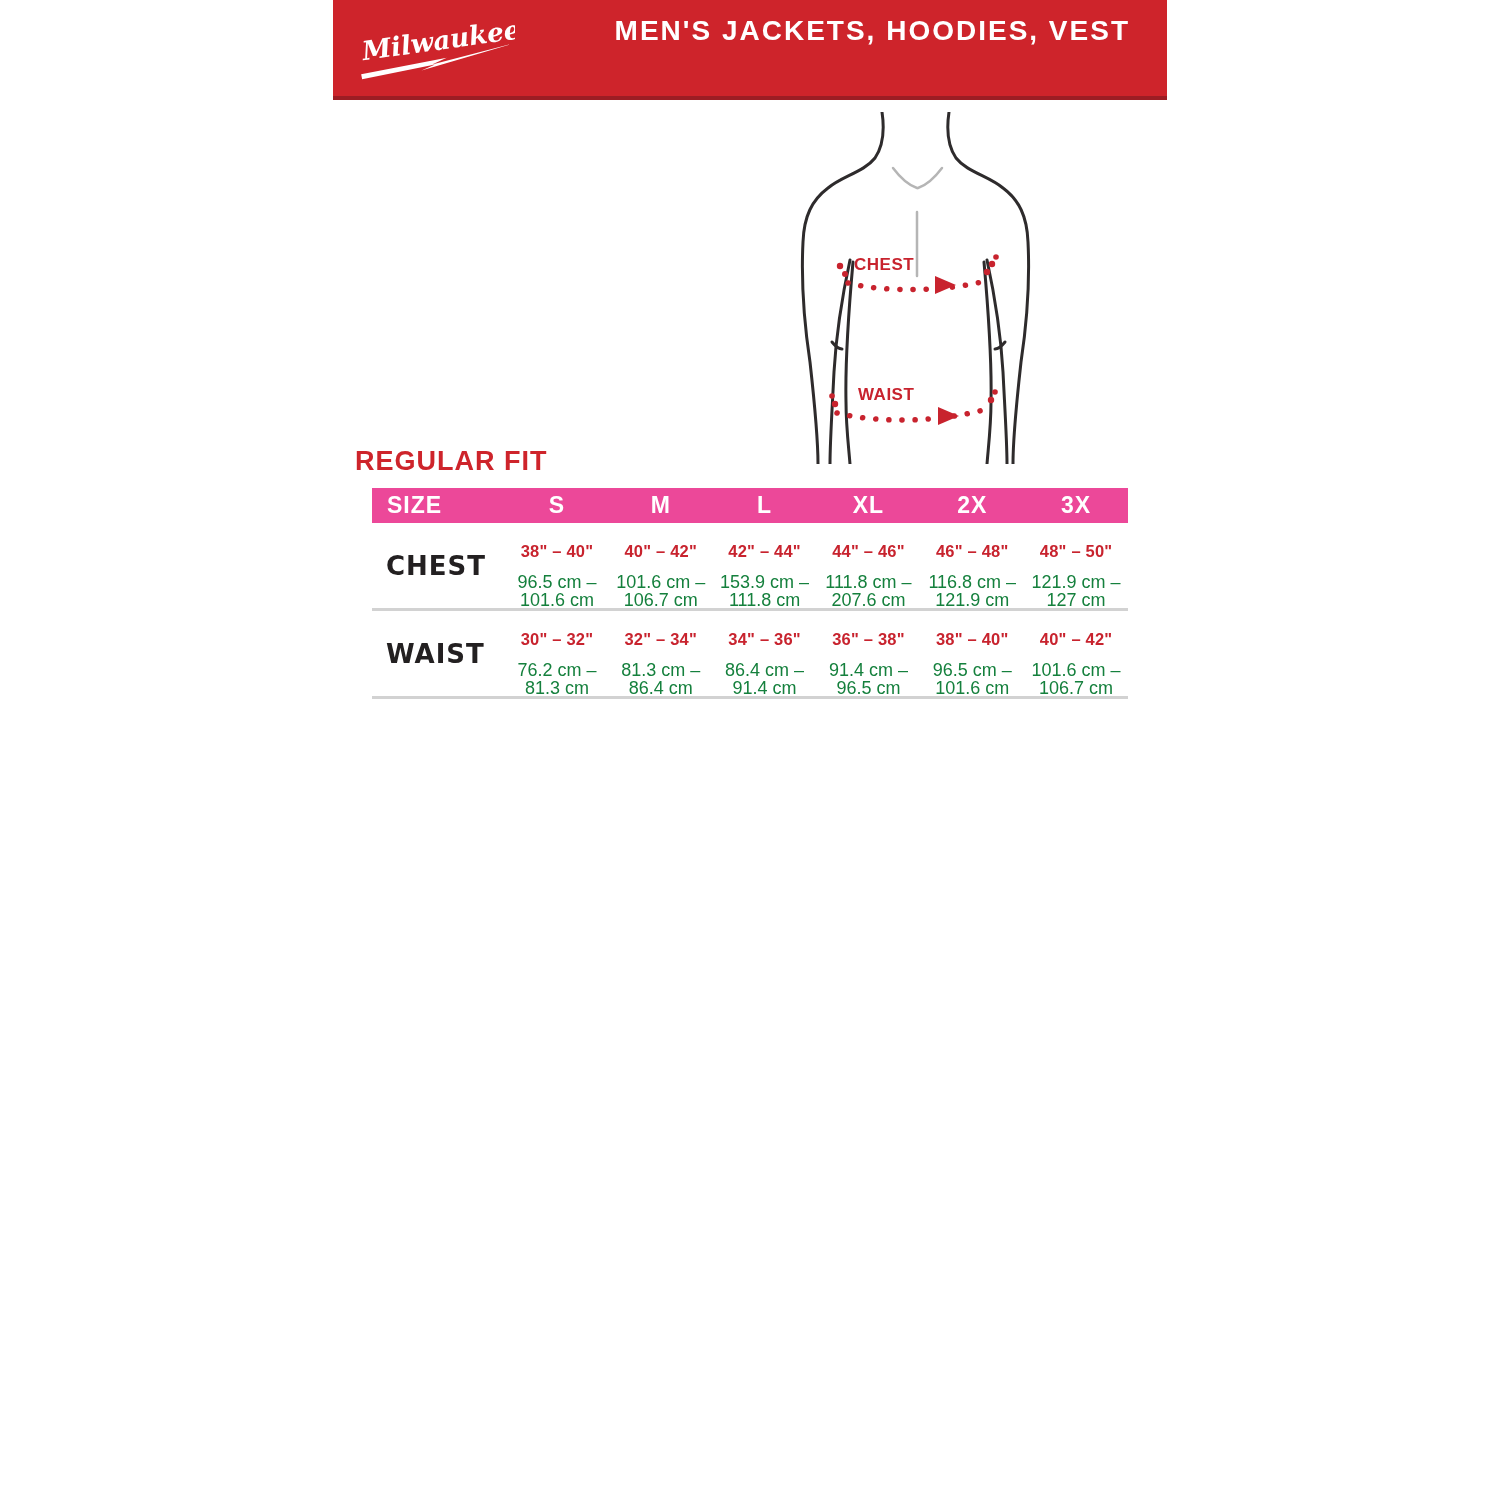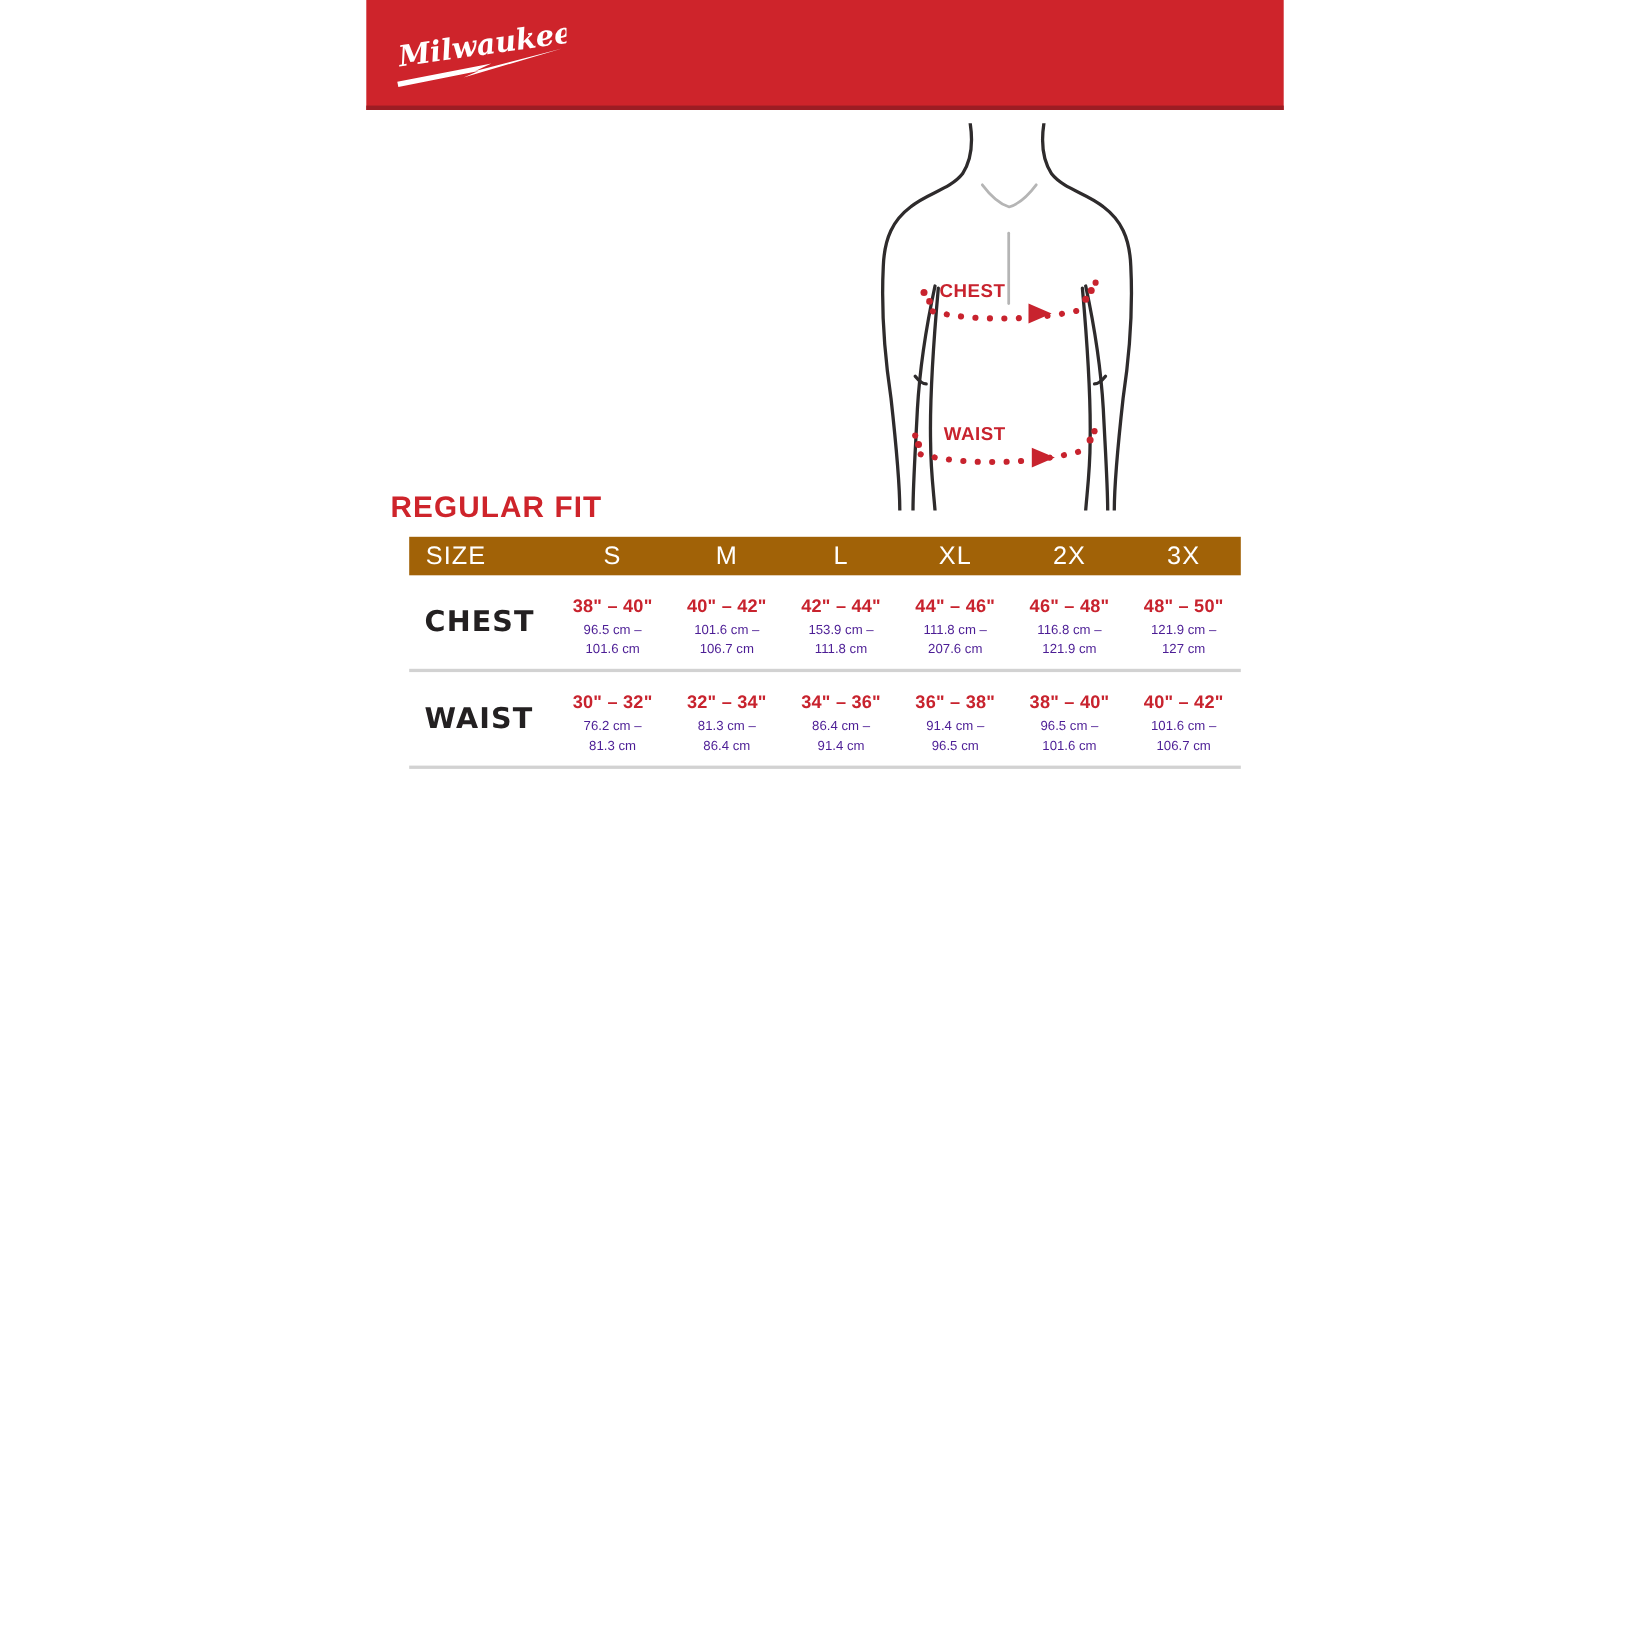--- a/index.html
+++ b/index.html
@@ -33,55 +33,56 @@
 
   
   .fit-title {
     position:absolute; left:355px; top:446px;
     color:#ce242b; font-weight:bold; font-size:27px; letter-spacing:1px;
   }
 
   .size-table { position:absolute; left:372px; top:488px; width:756px; }
   .thead {
     display:grid; grid-template-columns:133px repeat(6,1fr);
-    background:#a16207; height:35px; align-items:center;
-    color:#ffffff; font-weight:normal; font-size:23px; letter-spacing:1px;
+    background:#ec4899; height:35px; align-items:center;
+    color:#ffffff; font-weight:bold; font-size:23px; letter-spacing:1px;
   }
   .thead .h-size { padding-left:15px; text-align:left; }
   .thead .h-col { text-align:center; }
   .trow {
     display:grid; grid-template-columns:133px repeat(6,1fr);
     height:88px; border-bottom:3px solid #d2d2d2;
   }
   .row-label {
     align-self:center; padding-left:14px;
     font-family:"DejaVu Sans", sans-serif; font-weight:bold;
     font-size:26px; letter-spacing:1px; color:#232021;
   }
   .cell { text-align:center; padding-top:19px; }
   .cell .in {
     color:#c8232e; font-weight:bold; font-size:16.5px; letter-spacing:0.2px;
   }
   .cell .cm {
-    margin-top:3px; color:#4c1d95; font-size:12px; line-height:17.5px;
+    margin-top:13px; color:#15803d; font-size:18px; line-height:17.5px;
   }
 </style>
 </head>
 <body>
 
 <div id="canvas">
 
   <div class="banner">
     <div class="logo-wrap">
       <svg viewBox="0 0 160 72" width="156" height="70">
         <text x="3" y="37" font-family="DejaVu Serif, serif" font-style="italic" font-weight="bold" font-size="27" fill="#ffffff" transform="rotate(-8 80 32)">Milwaukee</text>
         <path d="M2,62 L90,45 L75,52 L156,31 L64,58 L78,52 L3,67 Z" fill="#ffffff"></path>
       </svg>
     </div>
     <div class="banner-title">
+      <div>MEN'S JACKETS, HOODIES, VEST</div>
     </div>
   </div>
 
 
   <div class="figure-wrap">
     <svg viewBox="0 0 320 352" width="320" height="352">
 
       <g stroke="#b5b5b5" stroke-width="2.5" fill="none" stroke-linecap="round">
         <path d="M103,56 C112,68 121,74 127,76"></path>
         <path d="M152,56 C143,68 134,74 128,76"></path>

